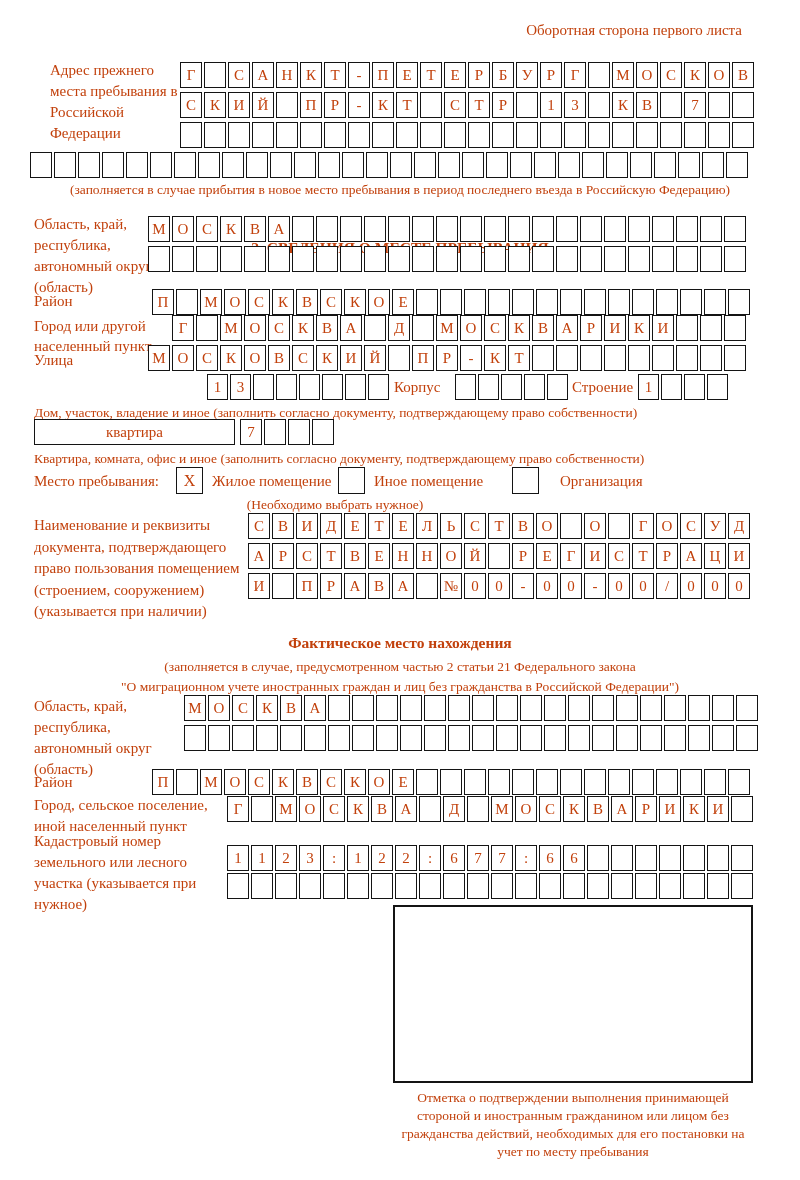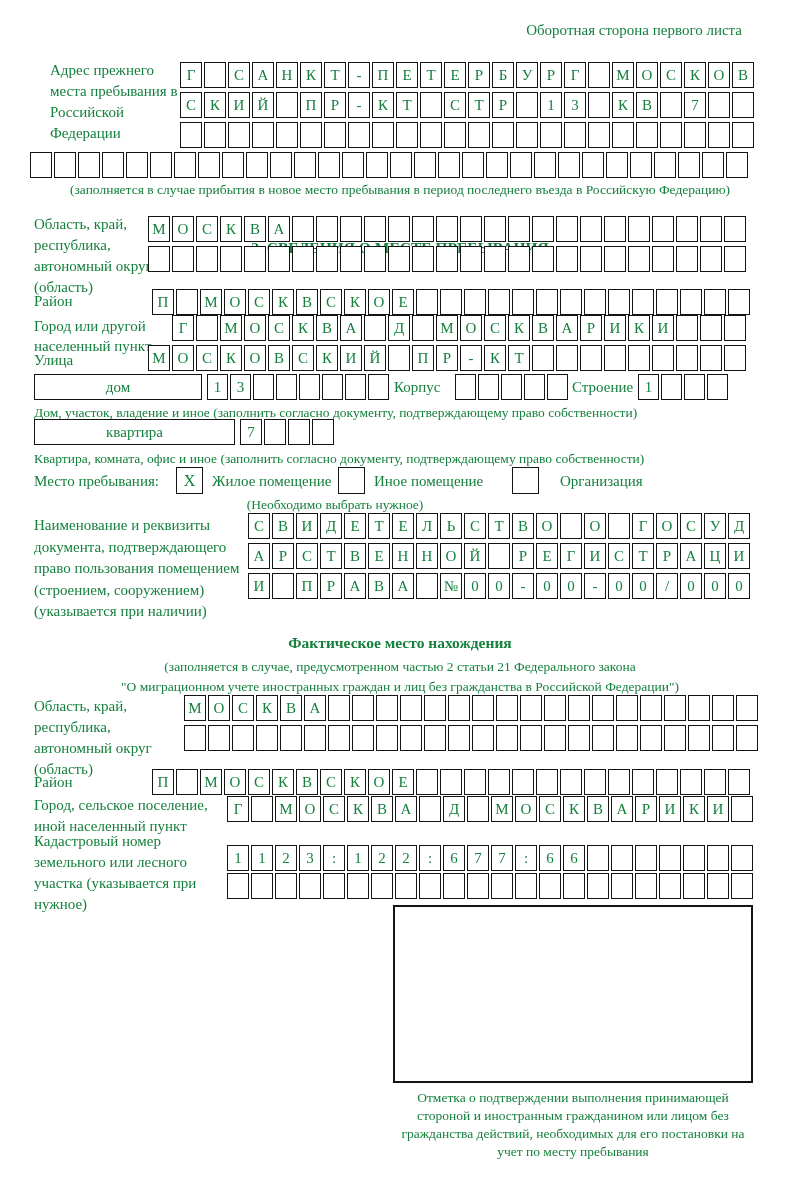--- a/index.html
+++ b/index.html
@@ -1,18 +1,18 @@
 <!DOCTYPE html>
 <html><head>
 <meta charset="utf-8">
 <style>
   html,body{margin:0;padding:0;background:#fff;}
   #page{
     position:relative;width:800px;height:1180px;background:#fff;
-    font-family:"Liberation Serif","DejaVu Serif",serif;color:#15803d;overflow:hidden;
+    font-family:"Liberation Serif","DejaVu Serif",serif;color:#c2410c;overflow:hidden;
   }
   .abs{position:absolute;}
   .lbl{font-size:15px;line-height:21px;}
   .cap{font-size:13.5px;line-height:17px;}
   .title{font-size:15.5px;font-weight:bold;}
   .center{text-align:center;width:800px;left:0;}
   .row{position:absolute;display:flex;gap:2px;}
   .cell{
     width:22px;height:26px;border:1.6px solid #141414;box-sizing:border-box;
     display:flex;align-items:center;justify-content:center;
@@ -286,21 +286,20 @@
       <div class="cell"></div>
       <div class="cell"></div>
       <div class="cell"></div>
       <div class="cell"></div>
       <div class="cell"></div>
       <div class="cell"></div>
       <div class="cell"></div>
       <div class="cell"></div>
     </div>
 
-  <div class="lblbox" style="left:34px;top:374px;width:168px;">дом</div>
   <div class="row row-sm" style="left:207px;top:374px;">
       <div class="cell">1</div>
       <div class="cell">3</div>
       <div class="cell"></div>
       <div class="cell"></div>
       <div class="cell"></div>
       <div class="cell"></div>
       <div class="cell"></div>
       <div class="cell"></div>
     </div>

